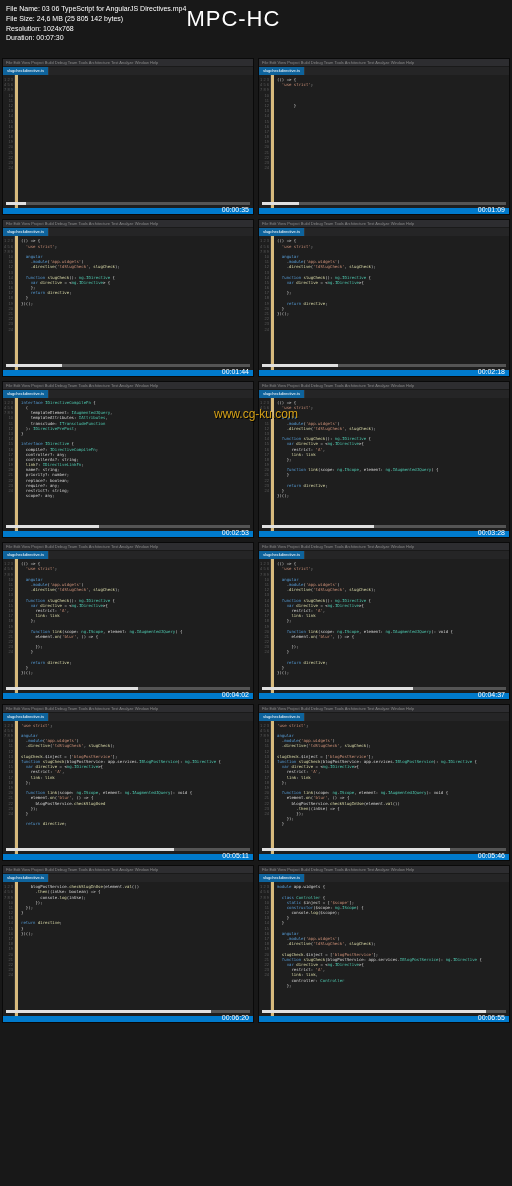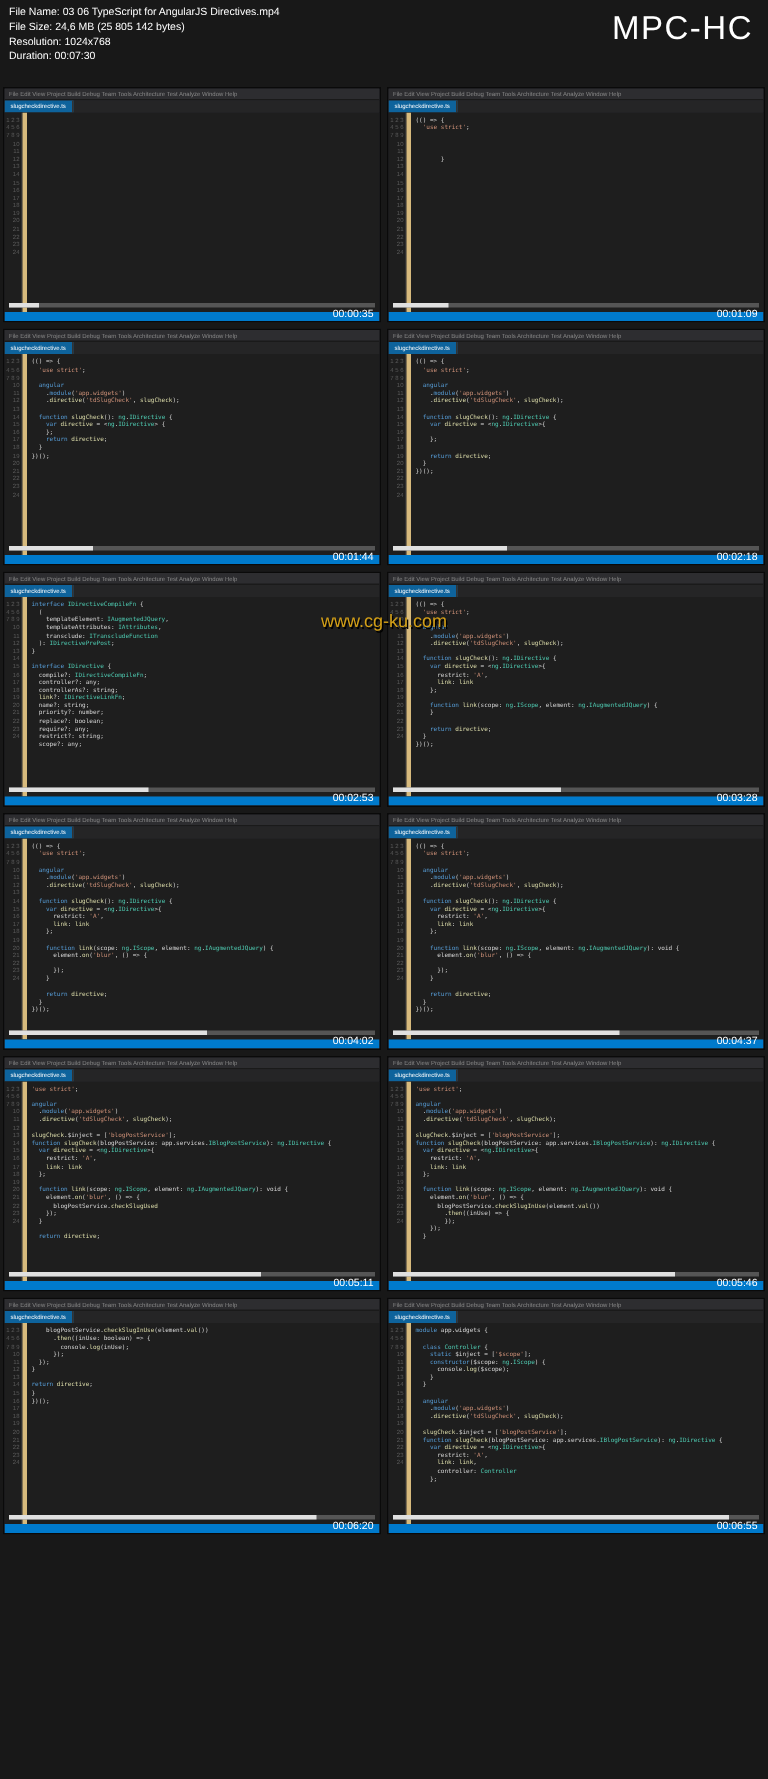--- a/index.html
+++ b/index.html
@@ -13,21 +13,20 @@
   position: relative;
   overflow: hidden;
 }
 .header {
   position: absolute;
   top: 0; left: 0; right: 0;
   height: 56px;
   padding: 4px 6px;
   background: #181818;
   display: flex;
-  justify-content: space-between;
 }
 .meta-info { color: #fff; line-height: 1.4; }
 .app-logo {
   color: #fff;
   font-size: 22px;
   font-weight: 300;
   letter-spacing: 1px;
   margin-right: 4px;
   margin-top: 2px;
 }

